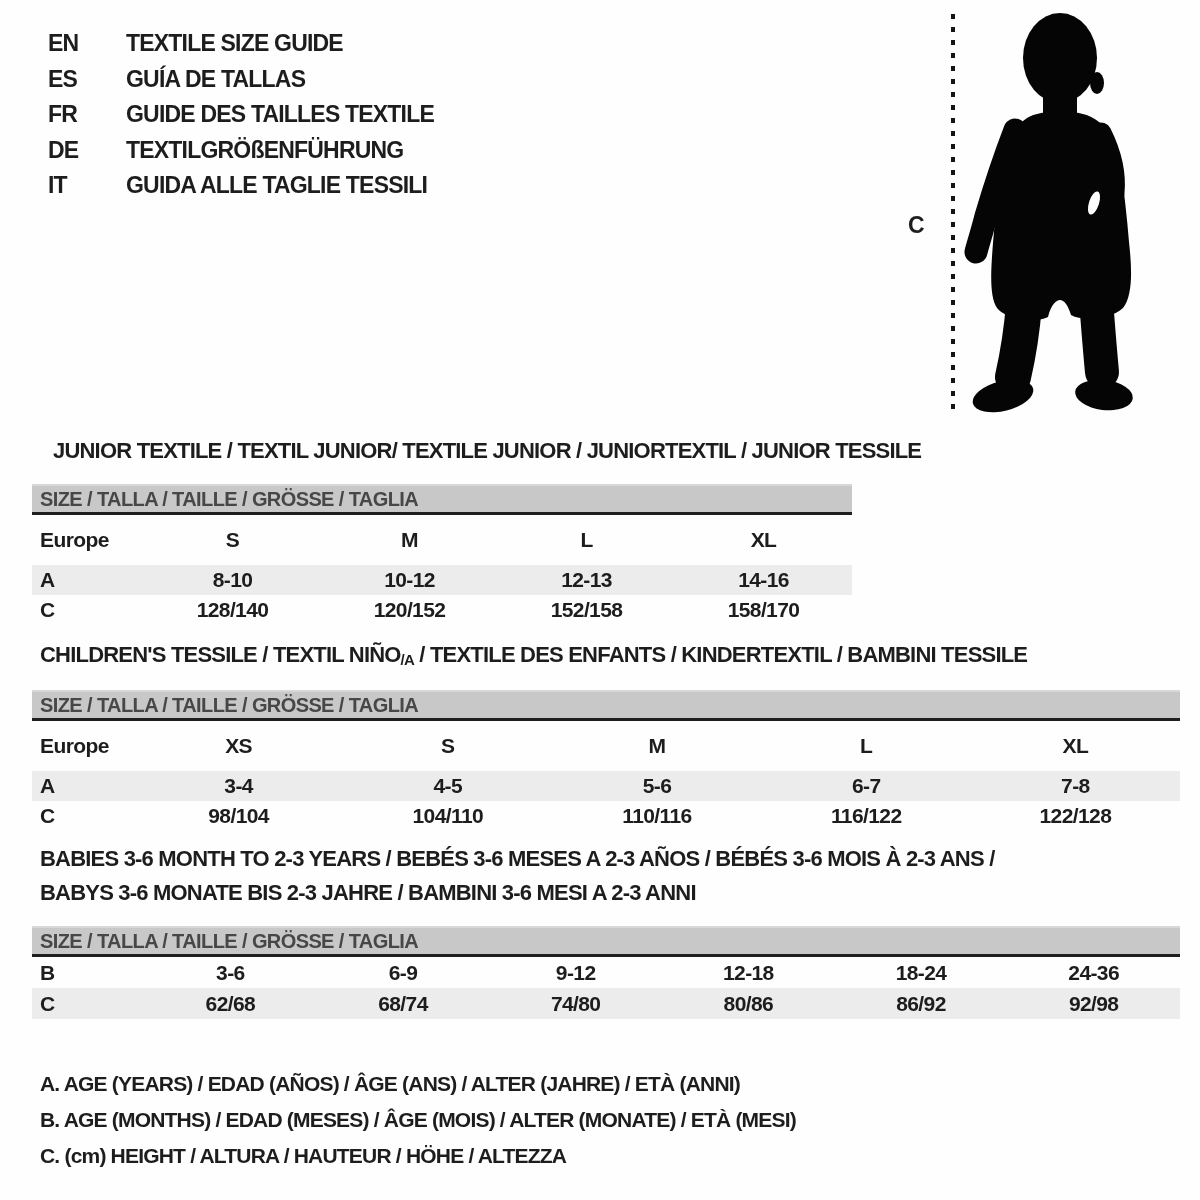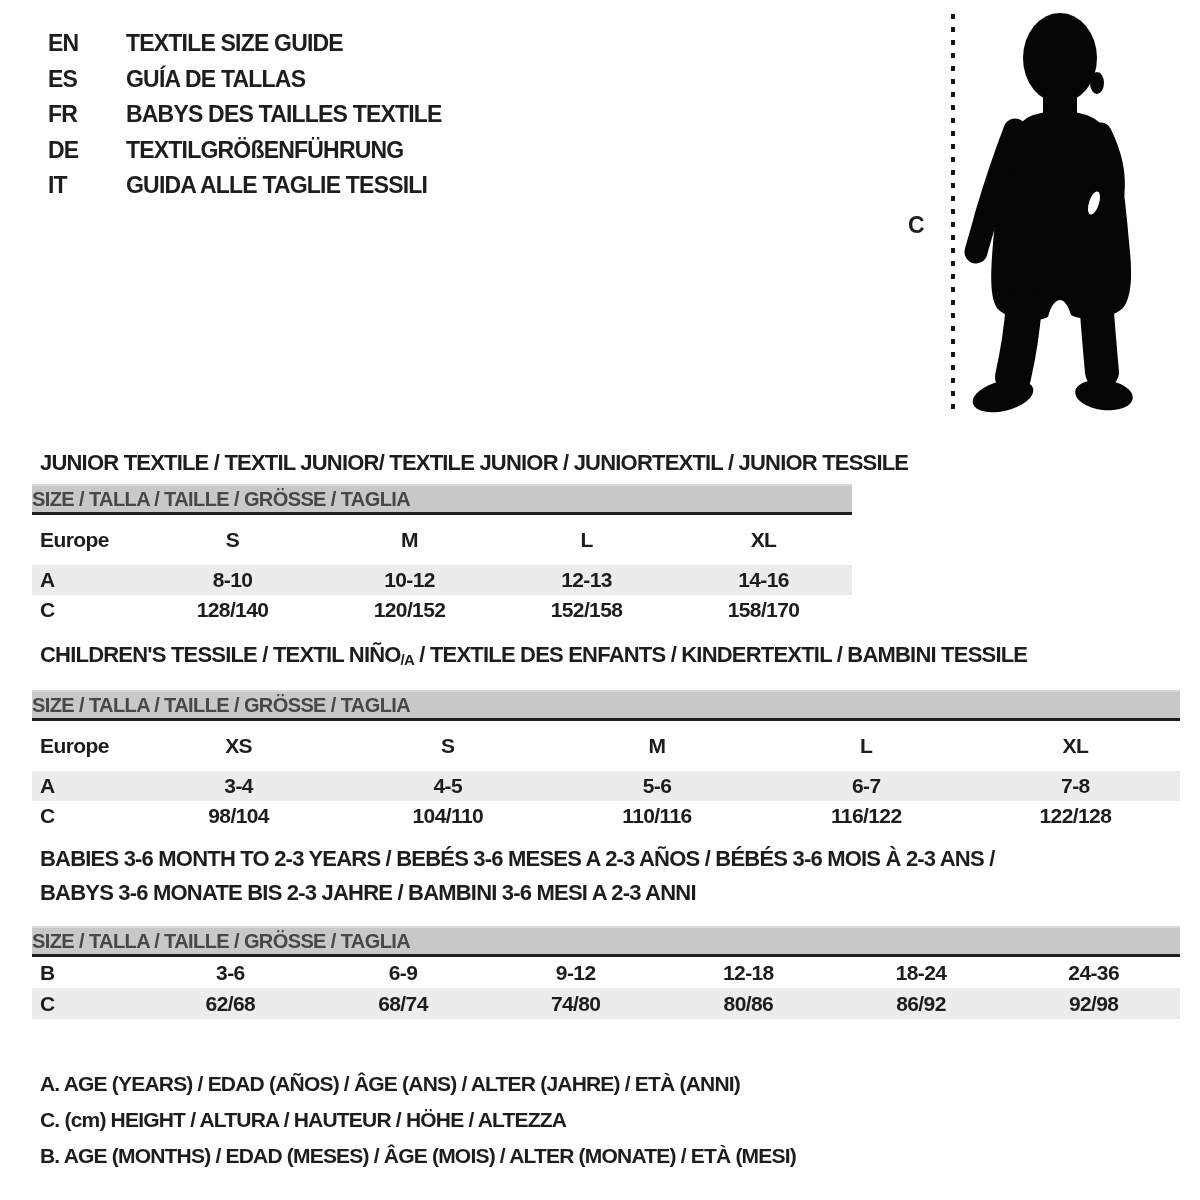--- a/index.html
+++ b/index.html
@@ -32,20 +32,21 @@
 
   
   .sg-table{position:absolute;left:32px;}
   .t1{width:820px;}
   .t2,.t3{width:1148px;}
   .size-bar{
     background:#c8c8c8;
     border-top:2px solid #d8d8d8;
     border-bottom:3px solid #1f1f1f;
     height:26px;display:flex;align-items:center;
+    padding-left:8px;
     font-weight:700;font-size:20px;letter-spacing:-0.6px;color:#474747;
     white-space:nowrap;
   }
   .t-row{display:grid;align-items:center;}
   .t1 .t-row{grid-template-columns:112px repeat(4,1fr);}
   .t2 .t-row{grid-template-columns:102px repeat(5,1fr);}
   .t3 .t-row{grid-template-columns:112px repeat(6,1fr);}
   .t-row.head{height:50px;}
   .t-row.data{height:30px;}
   .t3 .t-row.data{height:31px;}
@@ -69,21 +70,21 @@
     <div class="lang-row">
       <span class="lang-code">EN</span>
       <span class="lang-label">TEXTILE SIZE GUIDE</span>
     </div>
     <div class="lang-row">
       <span class="lang-code">ES</span>
       <span class="lang-label">GUÍA DE TALLAS</span>
     </div>
     <div class="lang-row">
       <span class="lang-code">FR</span>
-      <span class="lang-label">BABYS DES TAILLES TEXTILE</span>
+      <span class="lang-label">GUIDE DES TAILLES TEXTILE</span>
     </div>
     <div class="lang-row">
       <span class="lang-code">DE</span>
       <span class="lang-label">TEXTILGRÖßENFÜHRUNG</span>
     </div>
     <div class="lang-row">
       <span class="lang-code">IT</span>
       <span class="lang-label">GUIDA ALLE TAGLIE TESSILI</span>
     </div>
   </div>
@@ -103,21 +104,21 @@
       <path d="M50,124 C40,150 30,180 21,210 C17,226 13,238 11,246" fill="none" stroke="#050505" stroke-width="23" stroke-linecap="round"></path>
       <path d="M136,127 C146,147 151,167 149,187 C147,203 141,212 132,217" fill="none" stroke="#050505" stroke-width="21" stroke-linecap="round"></path>
       <path d="M59,298 C57,324 53,349 48,371" fill="none" stroke="#050505" stroke-width="36" stroke-linecap="round"></path>
       <path d="M131,294 C133,320 135,345 137,366" fill="none" stroke="#050505" stroke-width="34" stroke-linecap="round"></path>
       <ellipse cx="38" cy="390" rx="31" ry="15" transform="rotate(-14 38 390)"></ellipse>
       <ellipse cx="139" cy="389" rx="29" ry="15" transform="rotate(7 139 389)"></ellipse>
       <ellipse cx="129" cy="197" rx="5" ry="12" fill="#fefefe" transform="rotate(18 129 197)"></ellipse>
     </g>
   </svg>
 
-  <div class="sec-title" style="top:450px;">JUNIOR TEXTILE / TEXTIL JUNIOR/ TEXTILE JUNIOR / JUNIORTEXTIL / JUNIOR TESSILE</div>
+  <div class="sec-title" style="top:438px;margin-left:13px;">JUNIOR TEXTILE / TEXTIL JUNIOR/ TEXTILE JUNIOR / JUNIORTEXTIL / JUNIOR TESSILE</div>
 
   <div class="sg-table t1" style="top:484px;">
     <div class="size-bar">SIZE / TALLA / TAILLE / GRÖSSE / TAGLIA</div>
     <div class="t-row head">
       <span class="t-label">Europe</span>
       <span class="t-cell">S</span>
       <span class="t-cell">M</span>
       <span class="t-cell">L</span>
       <span class="t-cell">XL</span>
     </div>
@@ -189,17 +190,17 @@
       <span class="t-cell">68/74</span>
       <span class="t-cell">74/80</span>
       <span class="t-cell">80/86</span>
       <span class="t-cell">86/92</span>
       <span class="t-cell">92/98</span>
     </div>
   </div>
 
   <div class="footnotes">
     <div class="footnote">A. AGE (YEARS) / EDAD (AÑOS) / ÂGE (ANS) / ALTER (JAHRE) / ETÀ (ANNI)</div>
+    <div class="footnote">B. AGE (MONTHS) / EDAD (MESES) / ÂGE (MOIS) / ALTER (MONATE) / ETÀ (MESI)</div>
     <div class="footnote">C. (cm) HEIGHT / ALTURA / HAUTEUR / HÖHE / ALTEZZA</div>
-    <div class="footnote">B. AGE (MONTHS) / EDAD (MESES) / ÂGE (MOIS) / ALTER (MONATE) / ETÀ (MESI)</div>
   </div>
 
 </div>
 
 </body></html>

